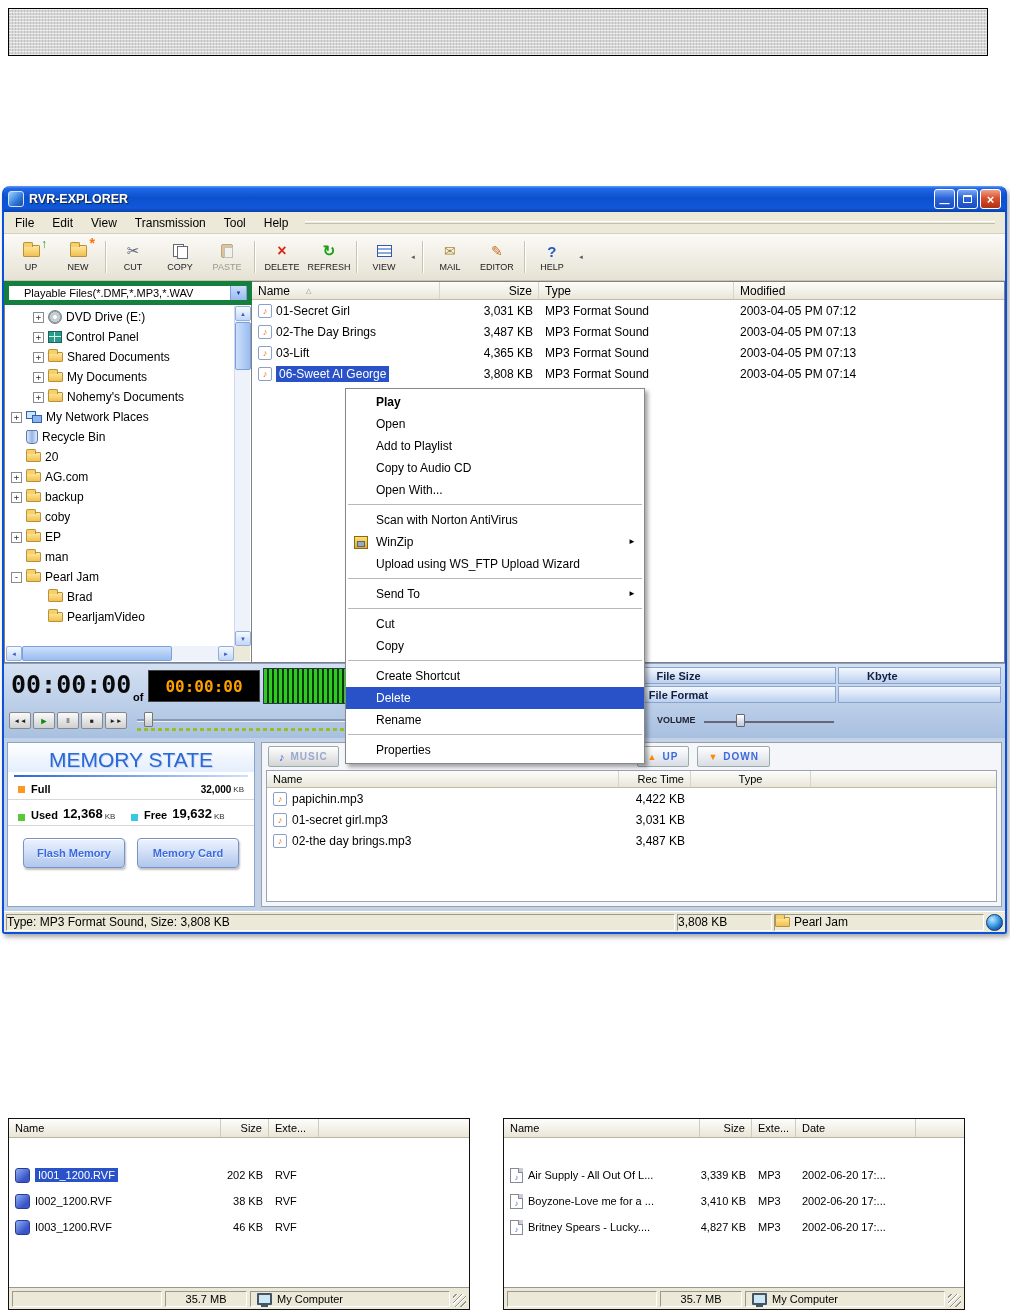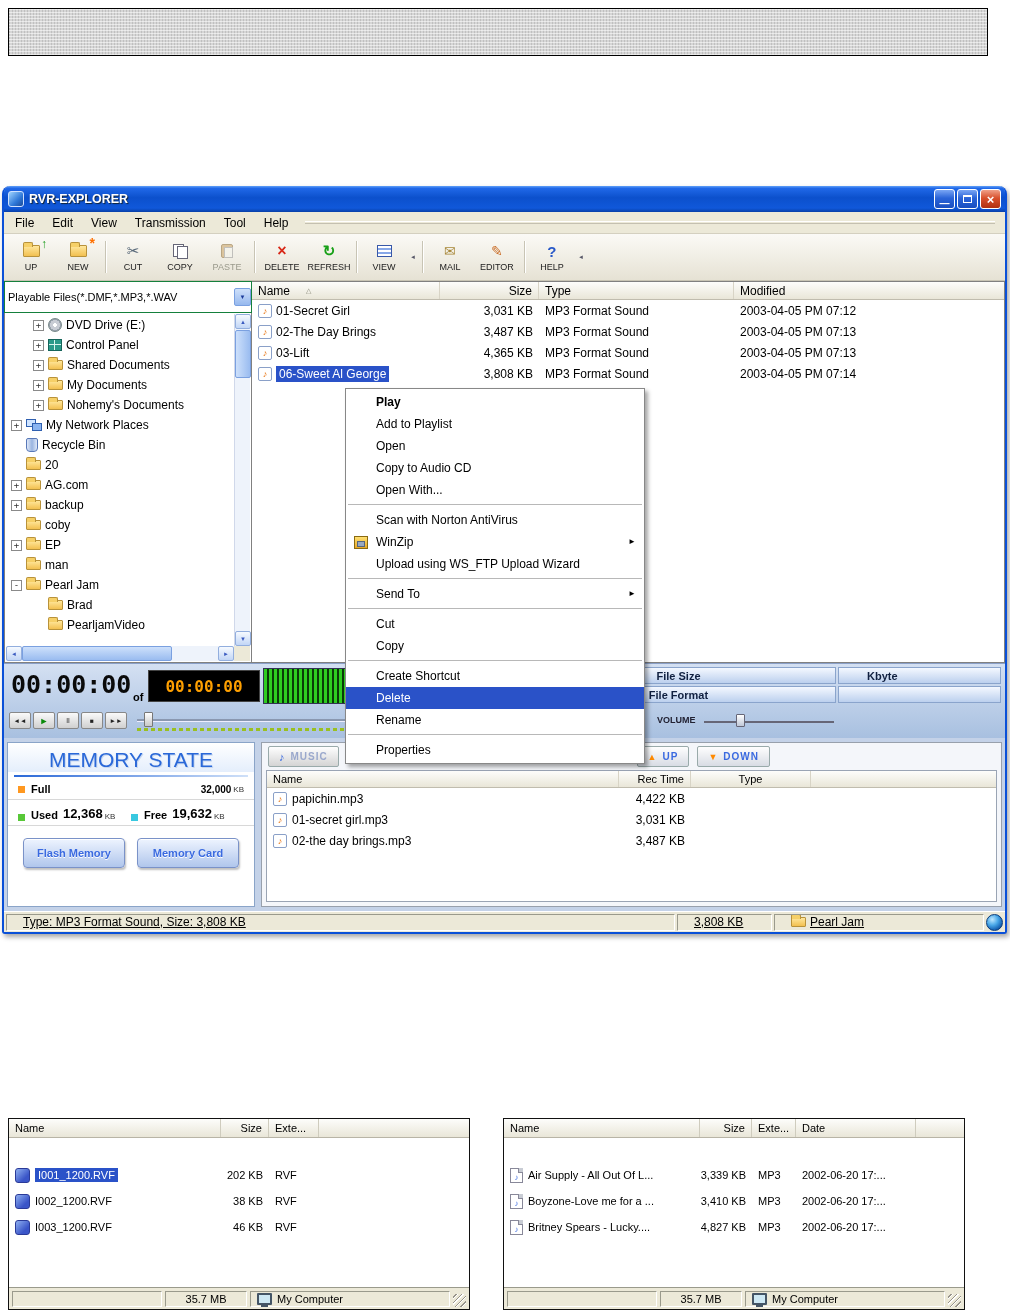--- a/index.html
+++ b/index.html
@@ -66,22 +66,22 @@
   .g-refresh { color:#18a018; font-size:15px; font-weight:bold; }
   .ico-view { width:15px; height:12px; border:1px solid #3858a8;
     background:repeating-linear-gradient(0deg,#fff 0 2px,#88a8e8 2px 4px); }
   .g-mail { color:#a8883a; font-size:14px; }
   .g-editor { color:#c86820; font-size:14px; }
   .g-help { color:#2858c8; font-size:15px; font-weight:bold; }
 
   
   .main { flex:1; min-height:0; display:flex; background:#ece9d8; }
   .left-panel { width:248px; flex:0 0 auto; display:flex; flex-direction:column; }
-  .combo { height:32px; flex:0 0 auto; background:#fff; border:1px solid #15803d;
-    display:flex; align-items:center; font-size:11px; overflow:hidden; }
+  .combo { height:24px; flex:0 0 auto; background:#fff; border:5px solid #15803d;
+    display:flex; align-items:center; font-size:11px; overflow:hidden;padding-left:12px; }
   .combo-text { flex:1; padding:0 3px; white-space:nowrap; overflow:hidden; }
   .combo-btn { width:17px; height:18px; flex:0 0 auto; background:linear-gradient(#cfe0fa,#96b8ee);
     border:1px solid #7aa0e0; border-radius:2px; font-size:6px; color:#1a3a9a;
     display:flex; align-items:center; justify-content:center; }
   .tree { flex:1; background:#fff; border:1px solid #808080; border-top:none; position:relative; overflow:hidden; }
   .tree-rows { position:absolute; left:2px; top:2px; right:18px; }
   .tree-row { height:20px; display:flex; align-items:center; gap:4px; white-space:nowrap; }
   .expander { width:11px; height:11px; flex:0 0 auto; border:1px solid #8a8a8a; background:#fff;
     font-size:9px; line-height:9px; text-align:center; color:#333; font-family:"DejaVu Sans Mono",monospace; }
   .lvlA { padding-left:4px; } .lvlA.no-exp { padding-left:19px; }
@@ -207,21 +207,21 @@
   .d-type { width:120px; justify-content:center; } .d-fill { flex:1; border-right:none; }
   .dev-row { height:21px; display:flex; align-items:center; }
   .dr-name { width:352px; display:flex; align-items:center; gap:5px; padding:0 6px; }
   .dr-rec { width:72px; display:flex; justify-content:flex-end; padding-right:6px; }
   .dr-type { width:120px; }
 
   
   .statusbar { height:21px; flex:0 0 auto; background:#ece9d8; border-top:1px solid #fff;
     display:flex; align-items:center; gap:2px; padding:1px 2px; }
   .sb-cell { height:17px; border:1px solid; border-color:#9a9a8c #fff #fff #9a9a8c;
-    display:flex; align-items:center; padding:0 16px; gap:4px; white-space:nowrap; overflow:hidden;text-decoration:underline; }
+    display:flex; align-items:center; padding:0 0; gap:4px; white-space:nowrap; overflow:hidden; }
   .sb-1 { flex:1; } .sb-2 { width:95px; } .sb-3 { width:210px; }
   .globe { width:17px; height:17px; flex:0 0 auto; border-radius:50%; border:1px solid #0a3a78;
     background:radial-gradient(circle at 35% 30%, #bfe8ff, #4aa8e8 40%, #1a68b8 70%, #0a3a78); }
 
   
   .mini-panel { position:absolute; width:462px; height:192px; border:1px solid #111; background:#fff;
     display:flex; flex-direction:column; font-size:11px; }
   #panelL { left:8px; top:1118px; } #panelR { left:503px; top:1118px; }
   .mp-header { height:19px; flex:0 0 auto; display:flex; background:linear-gradient(#fdfdfb,#e9e6d8); border-bottom:1px solid #b8b4a6; }
   .mph { display:flex; align-items:center; padding:0 6px; border-right:1px solid #cfccbe; }
@@ -639,22 +639,22 @@
       <span class="sb-cell sb-3">
         <span class="xp-folder small"></span>
         <span>Pearl Jam</span>
       </span>
       <span class="globe"></span>
     </div>
   </div>
 
   <div class="context-menu">
     <div class="cm-item bold">Play</div>
+    <div class="cm-item">Open</div>
     <div class="cm-item">Add to Playlist</div>
-    <div class="cm-item">Open</div>
     <div class="cm-item">Copy to Audio CD</div>
     <div class="cm-item">Open With...</div>
     <div class="cm-sep"></div>
     <div class="cm-item">Scan with Norton AntiVirus</div>
     <div class="cm-item">
       <span class="cm-winzip"></span>
       <span>WinZip</span>
       <span class="cm-arrow">►</span>
     </div>
     <div class="cm-item">Upload using WS_FTP Upload Wizard</div>

